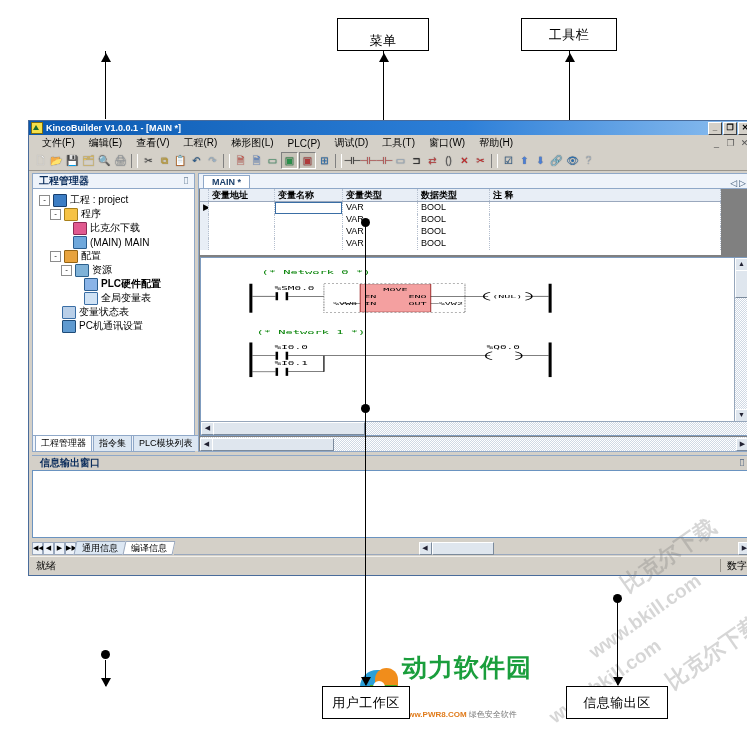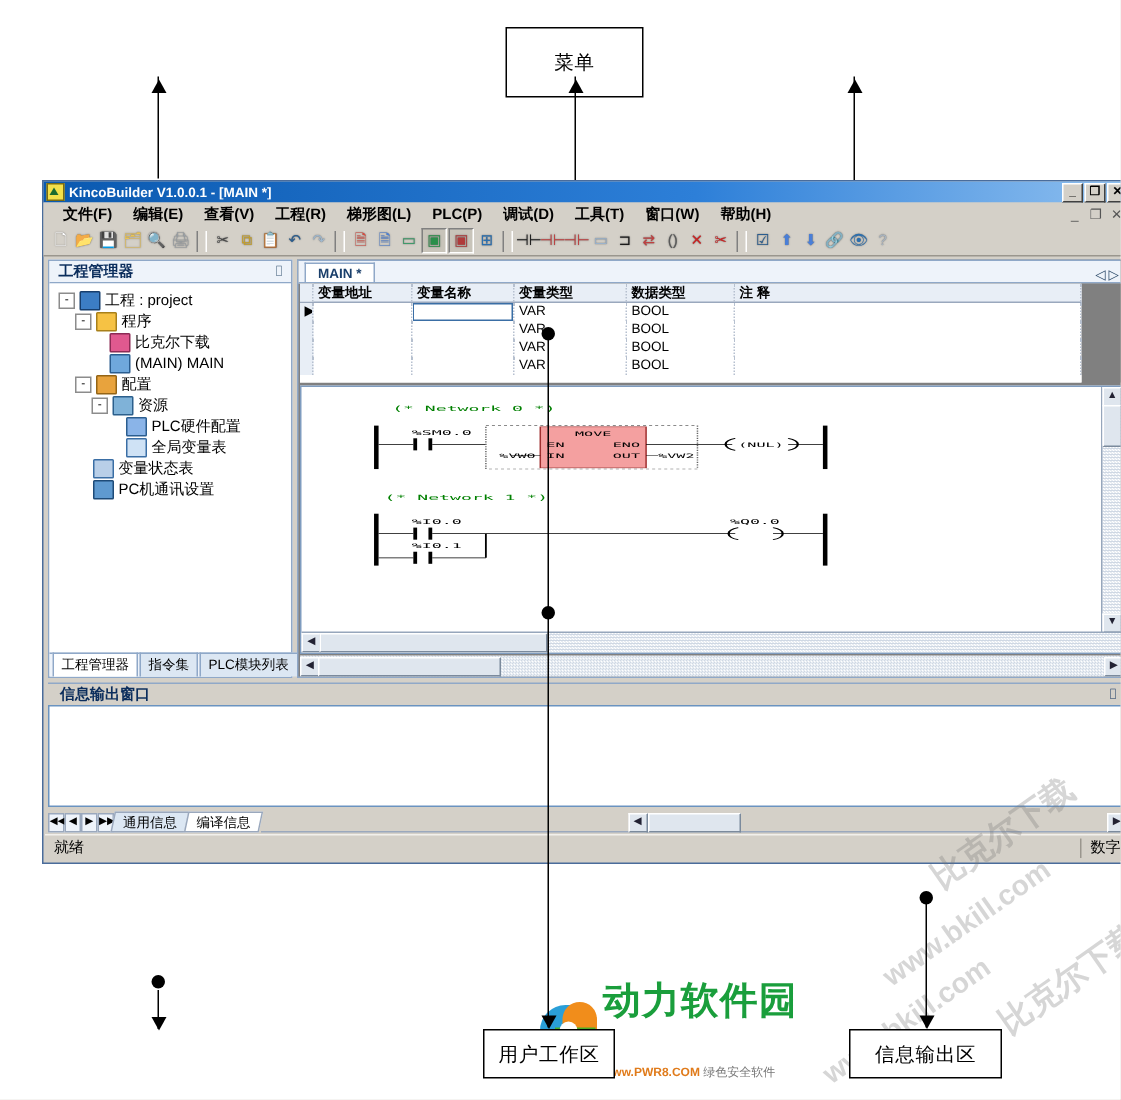--- a/index.html
+++ b/index.html
@@ -74,21 +74,21 @@
     border: 1px solid #fff;
     border-right-color: #404040; border-bottom-color: #404040;
     font-size: 8px; line-height: 9px; text-align: center;
     color: #000; font-family: "Liberation Sans", sans-serif;
   }
 
   .menubar {
     height: 16px; display: flex; align-items: center;
     background: #d4d0c8; padding-left: 6px; font-size: 10px; color:#000;
   }
-  .menuitem { padding: 1px 7px; white-space: nowrap; font-weight: bold; }
+  .menuitem { padding: 1px 7px; white-space: nowrap; }
   .mdibtns { margin-left: auto; display:flex; gap:3px; padding-right:4px; color:#555; font-size:9px;}
   .mdibtn { width:11px; text-align:center; }
 
   .toolbar {
     height: 19px; display: flex; align-items: center;
     background: #d4d0c8; padding-left: 4px; gap: 1px;
     border-bottom: 1px solid #9a968e;
   }
   .tb {
     width: 15px; height: 15px; position: relative; flex: none;
@@ -284,26 +284,29 @@
 </head>
 <body>
 
 <div id="root">
 
   <div class="leader" style="left:105px; top:51px; height:68px;"></div>
   <div class="arrow-up" style="left:101px; top:53px;"></div>
   <div class="dot" style="left:101px; top:345px;"></div>
   <div class="leader" style="left:105px; top:120px; height:230px;"></div>
 
-  <div class="callout" style="left:337px; top:18px; width:92px; height:47px;">
+  <div class="callout" style="left:337px; top:18px; width:92px; height:33px;align-items:flex-end;">
     <span>菜单</span>
   </div>
   <div class="leader" style="left:383px; top:51px; height:95px;"></div>
   <div class="arrow-up" style="left:379px; top:53px;"></div>
 
+  <div class="callout" style="left:521px; top:18px; width:96px; height:33px;">
+    <span>工具栏</span>
+  </div>
   <div class="leader" style="left:569px; top:51px; height:115px;"></div>
   <div class="arrow-up" style="left:565px; top:53px;"></div>
   <div class="dot" style="left:565px; top:161px;"></div>
 
   <div id="app">
 
     <div class="titlebar">
       <div class="title-ico"></div>
       <div class="titletext">KincoBuilder V1.0.0.1 - [MAIN *]</div>
       <div class="winbtns">
@@ -465,21 +468,21 @@
             <div class="tnode" style="padding-left: 11px;">
               <div class="texp">-</div>
               <div class="tico ico-cfg"></div>
               <span>配置</span>
             </div>
             <div class="tnode" style="padding-left: 22px;">
               <div class="texp">-</div>
               <div class="tico ico-res"></div>
               <span>资源</span>
             </div>
-            <div class="tnode" style="padding-left: 33px;">
+            <div class="tnode" style="padding-left: 33px; font-weight: bold;">
               <div class="tspace"></div>
               <div class="tico ico-hw"></div>
               <span>PLC硬件配置</span>
             </div>
             <div class="tnode" style="padding-left: 33px;">
               <div class="tspace"></div>
               <div class="tico ico-var"></div>
               <span>全局变量表</span>
             </div>
             <div class="tnode" style="padding-left: 11px;">

